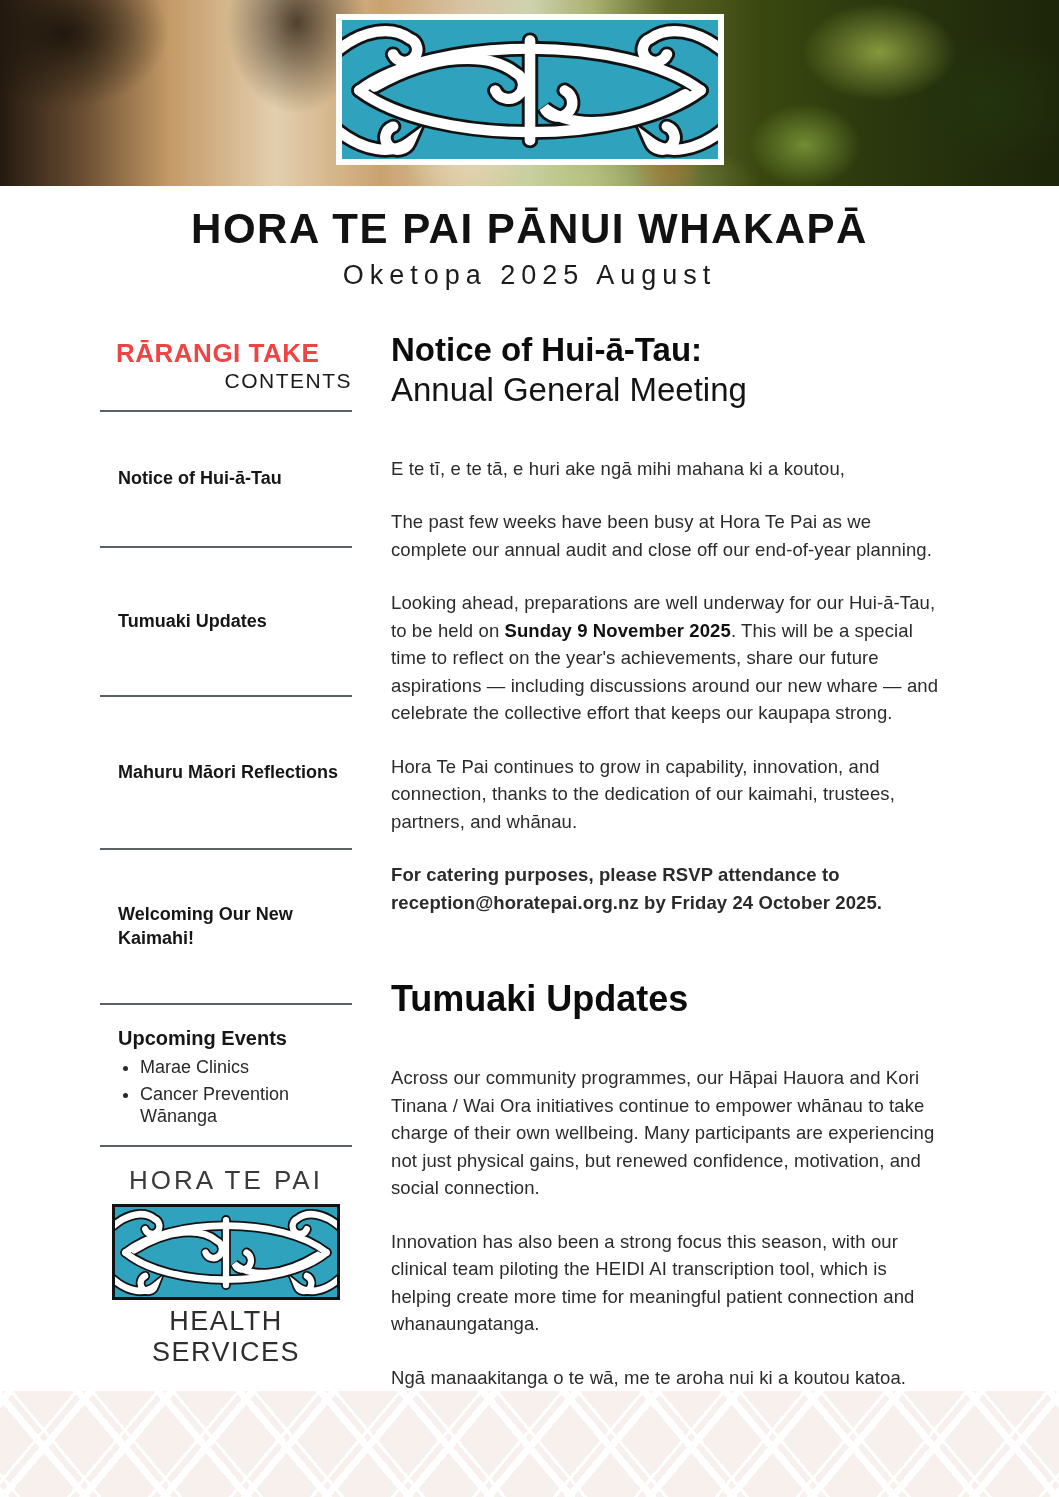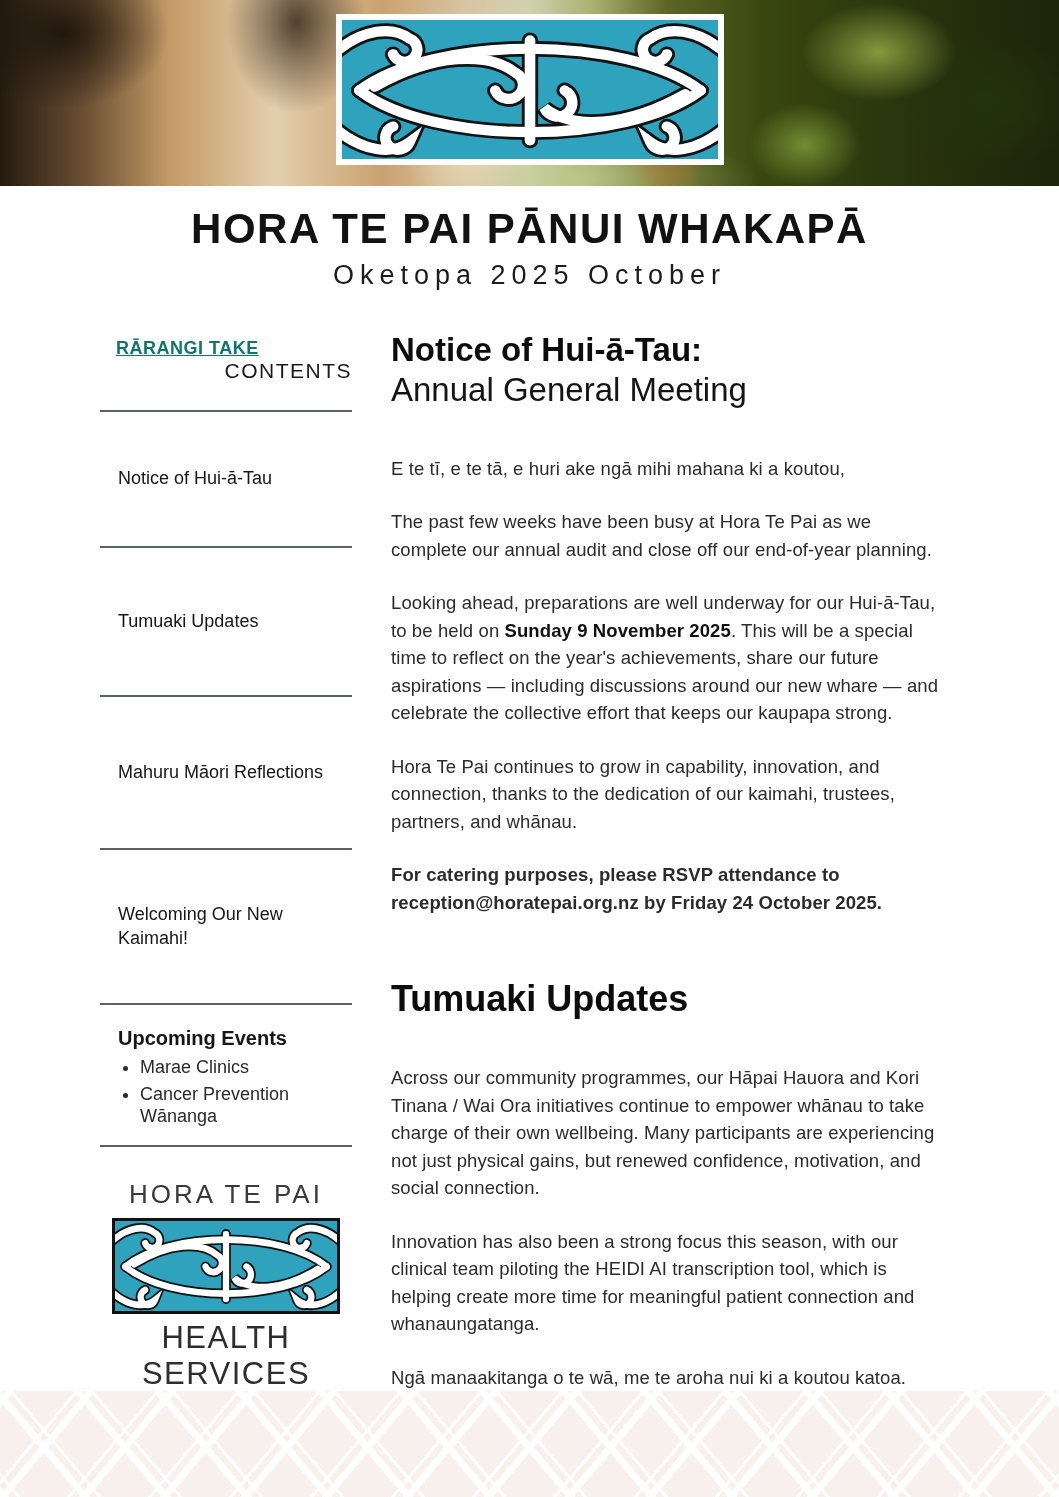--- a/index.html
+++ b/index.html
@@ -28,33 +28,33 @@
   .koru-svg { display:block; width:100%; height:100%; }
 
   
   .masthead { position:absolute; top:206px; left:0; width:1059px; text-align:center; }
   .masthead-title { font-size:42px; font-weight:800; letter-spacing:1.5px; color:#121212; line-height:1.1; }
   .masthead-subtitle { margin-top:8px; font-size:27px; font-weight:400; letter-spacing:6px; color:#1c1c1c; }
 
   
   .sidebar { position:absolute; left:100px; top:332px; width:252px; }
   .toc-head { height:78px; padding:6px 0 0 16px; }
-  .toc-head .maori { font-size:18px; font-weight:800; letter-spacing:.5px; color:#0f766e;text-decoration:underline; }
+  .toc-head .maori { font-size:26px; font-weight:800; letter-spacing:.5px; color:#ef4444; }
   .toc-head .english { font-size:21px; font-weight:400; letter-spacing:1.5px; color:#1a1a1a;text-align:right; }
   .sb-divider { border:none; border-top:2px solid #5b6266; margin:0; width:252px; }
-  .toc-cell { display:flex; align-items:center; padding-left:18px; font-size:18px; font-weight:400; color:#161616; line-height:1.3; }
+  .toc-cell { display:flex; align-items:center; padding-left:18px; font-size:18px; font-weight:700; color:#161616; line-height:1.3; }
   .cell-h1 { height:134px; } .cell-h2 { height:147px; } .cell-h3 { height:151px; } .cell-h4 { height:153px; }
   .events-cell { height:140px; padding:22px 0 0 18px; }
   .events-title { font-size:20px; font-weight:700; color:#161616; }
   .events-list { margin:6px 0 0 22px; font-size:18px; font-weight:400; color:#2a2a2a; line-height:1.25; }
   .events-list li { margin-bottom:4px; }
-  .sb-logo-block { text-align:center; padding-top:32px; }
+  .sb-logo-block { text-align:center; padding-top:18px; }
   .sb-logo-top { font-size:26px; letter-spacing:3px; color:#3a3a3a; font-weight:500; }
   .sb-logo-frame { width:228px; height:96px; margin:8px auto 6px auto; border:3px solid #111; }
-  .sb-logo-bottom { font-size:31px; letter-spacing:1.5px; color:#2e2e2e; font-weight:500; }
+  .sb-logo-bottom { font-size:27px; letter-spacing:1.5px; color:#2e2e2e; font-weight:500; }
 
   
   .main { position:absolute; left:391px; top:330px; width:552px; }
   .agm-title-bold { font-size:33px; font-weight:800; color:#0c0c0c; line-height:1.22; }
   .agm-title-light { font-size:33px; font-weight:400; color:#141414; line-height:1.22; }
   .main p.body { font-size:18.5px; line-height:27.5px; color:#2b2b2b; letter-spacing:.1px; }
   .mt-lg { margin-top:44px; } .mt-p { margin-top:26px; }
   .bold { font-weight:700; color:#111; }
   .tumuaki-title { margin-top:62px; font-size:36px; font-weight:800; color:#0c0c0c; }
   .tumuaki-first { margin-top:44px; }
@@ -105,21 +105,21 @@
   <div class="banner">
     <div class="banner-logo-frame">
       <svg class="koru-svg">
           <use href="#koru"></use>
         </svg>
     </div>
   </div>
 
   <div class="masthead">
     <div class="masthead-title">HORA TE PAI PĀNUI WHAKAPĀ</div>
-    <div class="masthead-subtitle">Oketopa 2025 October</div>
+    <div class="masthead-subtitle">Oketopa 2025 August</div>
   </div>
 
   <div class="sidebar">
     <div class="toc-head">
       <div class="maori">RĀRANGI TAKE</div>
       <div class="english">CONTENTS</div>
     </div>
     <hr class="sb-divider">
     <div class="toc-cell cell-h1">
       <span>Notice of Hui-ā-Tau</span>

